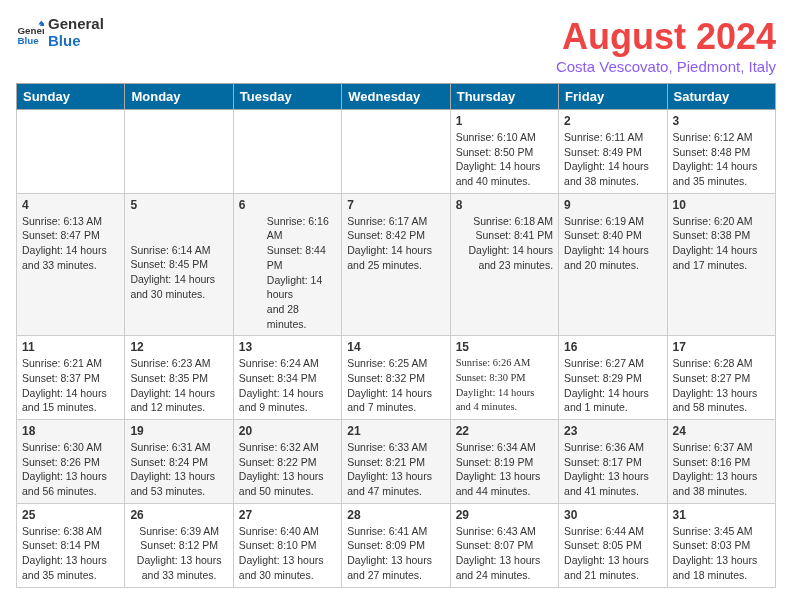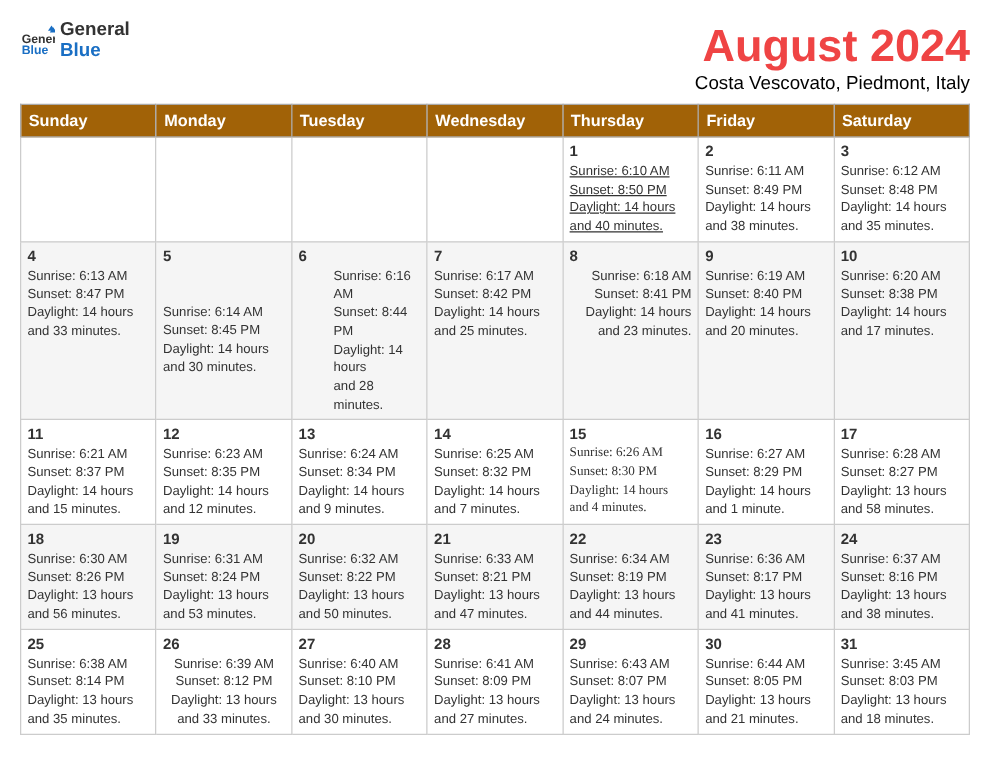--- a/index.html
+++ b/index.html
@@ -28,28 +28,28 @@
     .title-block {
       text-align: right;
     }
     .main-title {
       font-size: 36px;
       font-weight: bold;
       color: #ef4444;
     }
     .subtitle {
       font-size: 15px;
-      color: #000000;
+      color: #8b5cf6;
     }
     .calendar {
       width: 100%;
       border-collapse: collapse;
     }
     .calendar th {
-      background: #a16207;
+      background: #0369a1;
       color: #fff;
       font-size: 13px;
       font-weight: bold;
       padding: 5px 6px;
       border: 1px solid #aaa;
       text-align: left;
     }
     .calendar td {
       border: 1px solid #ccc;
       vertical-align: top;
@@ -113,21 +113,21 @@
       </tr>
   </thead>
   <tbody id="calendar-body">
   <tr>
         <td class="empty-cell"></td>
         <td class="empty-cell"></td>
         <td class="empty-cell"></td>
         <td class="empty-cell"></td>
         <td>
           <span class="day-number">1</span>
-          <div class="day-info" style="white-space: pre-line; text-decoration: underline;">Sunrise: 6:10 AM
+          <div class="day-info" style="white-space: pre-line;">Sunrise: 6:10 AM
 Sunset: 8:50 PM
 Daylight: 14 hours
 and 40 minutes.</div>
         </td>
         <td>
           <span class="day-number">2</span>
           <div class="day-info" style="white-space: pre-line;">Sunrise: 6:11 AM
 Sunset: 8:49 PM
 Daylight: 14 hours
 and 38 minutes.</div>

